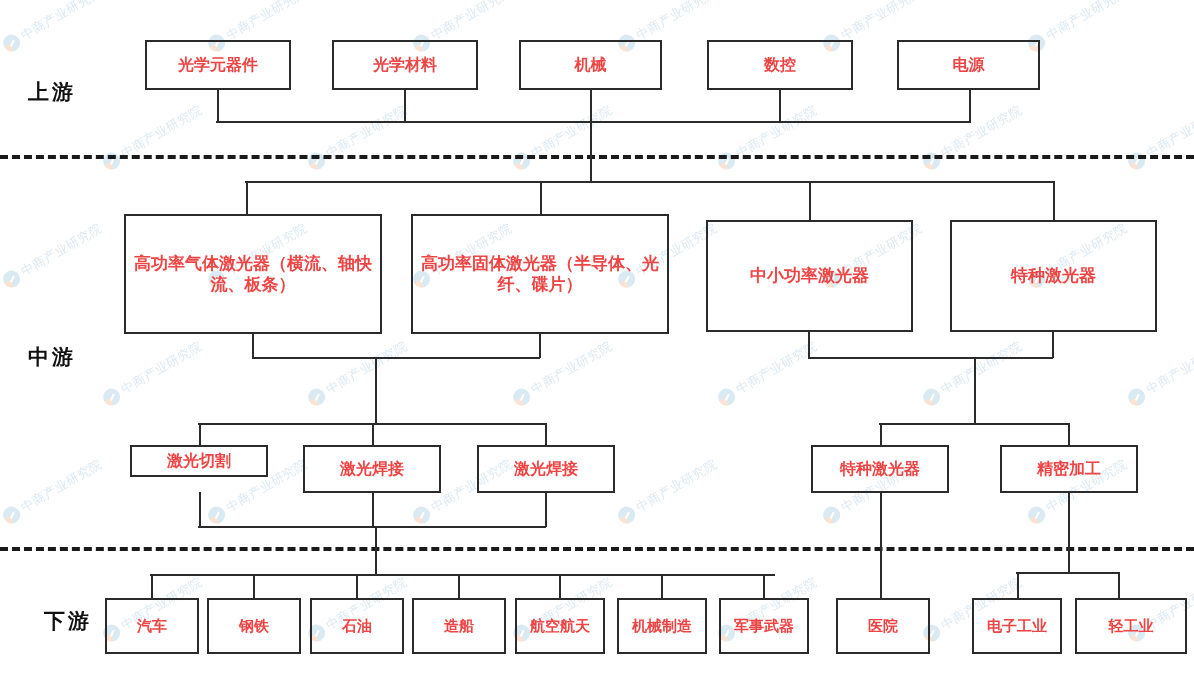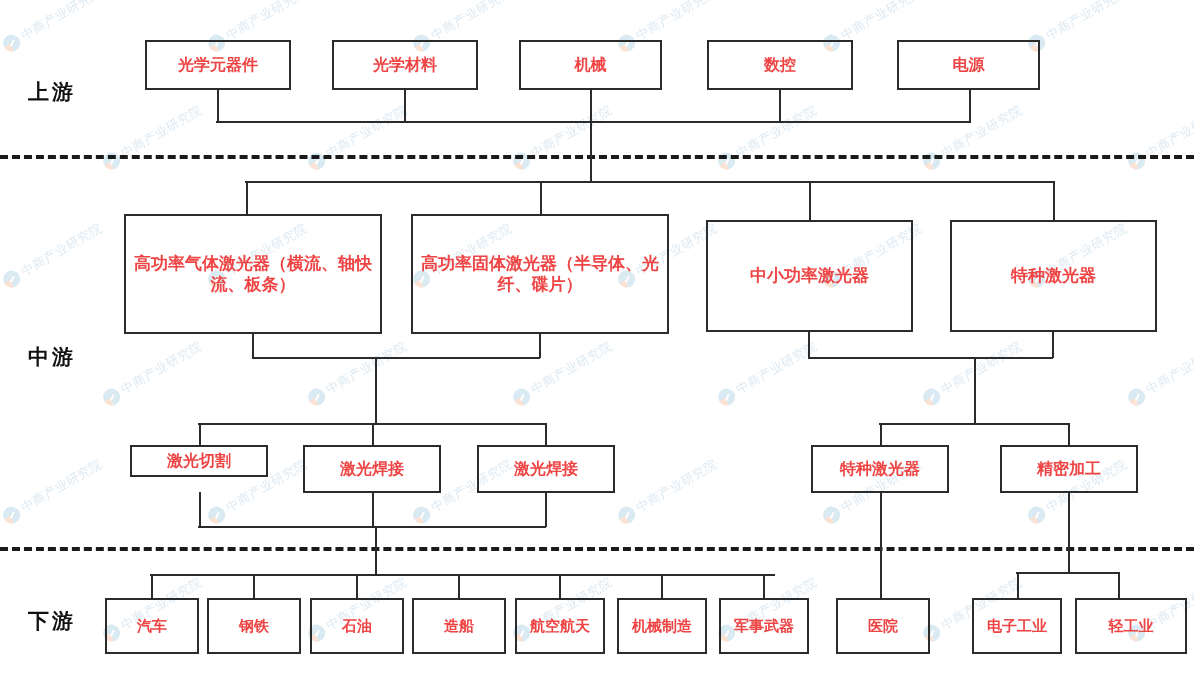--- a/index.html
+++ b/index.html
@@ -385,17 +385,17 @@
         <div class="node sz-sm" style="left: 972px; top: 598px; width: 90px; height: 56px;">
           <span>电子工业</span>
         </div>
         <div class="node sz-sm" style="left: 1075px; top: 598px; width: 112px; height: 56px;">
           <span>轻工业</span>
         </div>
       </div>
     <div id="stages-holder">
         <div class="stageLabel" style="left: 28px; top: 78px;">上游</div>
         <div class="stageLabel" style="left: 28px; top: 343px;">中游</div>
-        <div class="stageLabel" style="left: 28px; top: 607px;">下游</div>
+        <div class="stageLabel" style="left: 44px; top: 607px;">下游</div>
       </div>
   </div>
 
 </div>
 
 </body></html>

